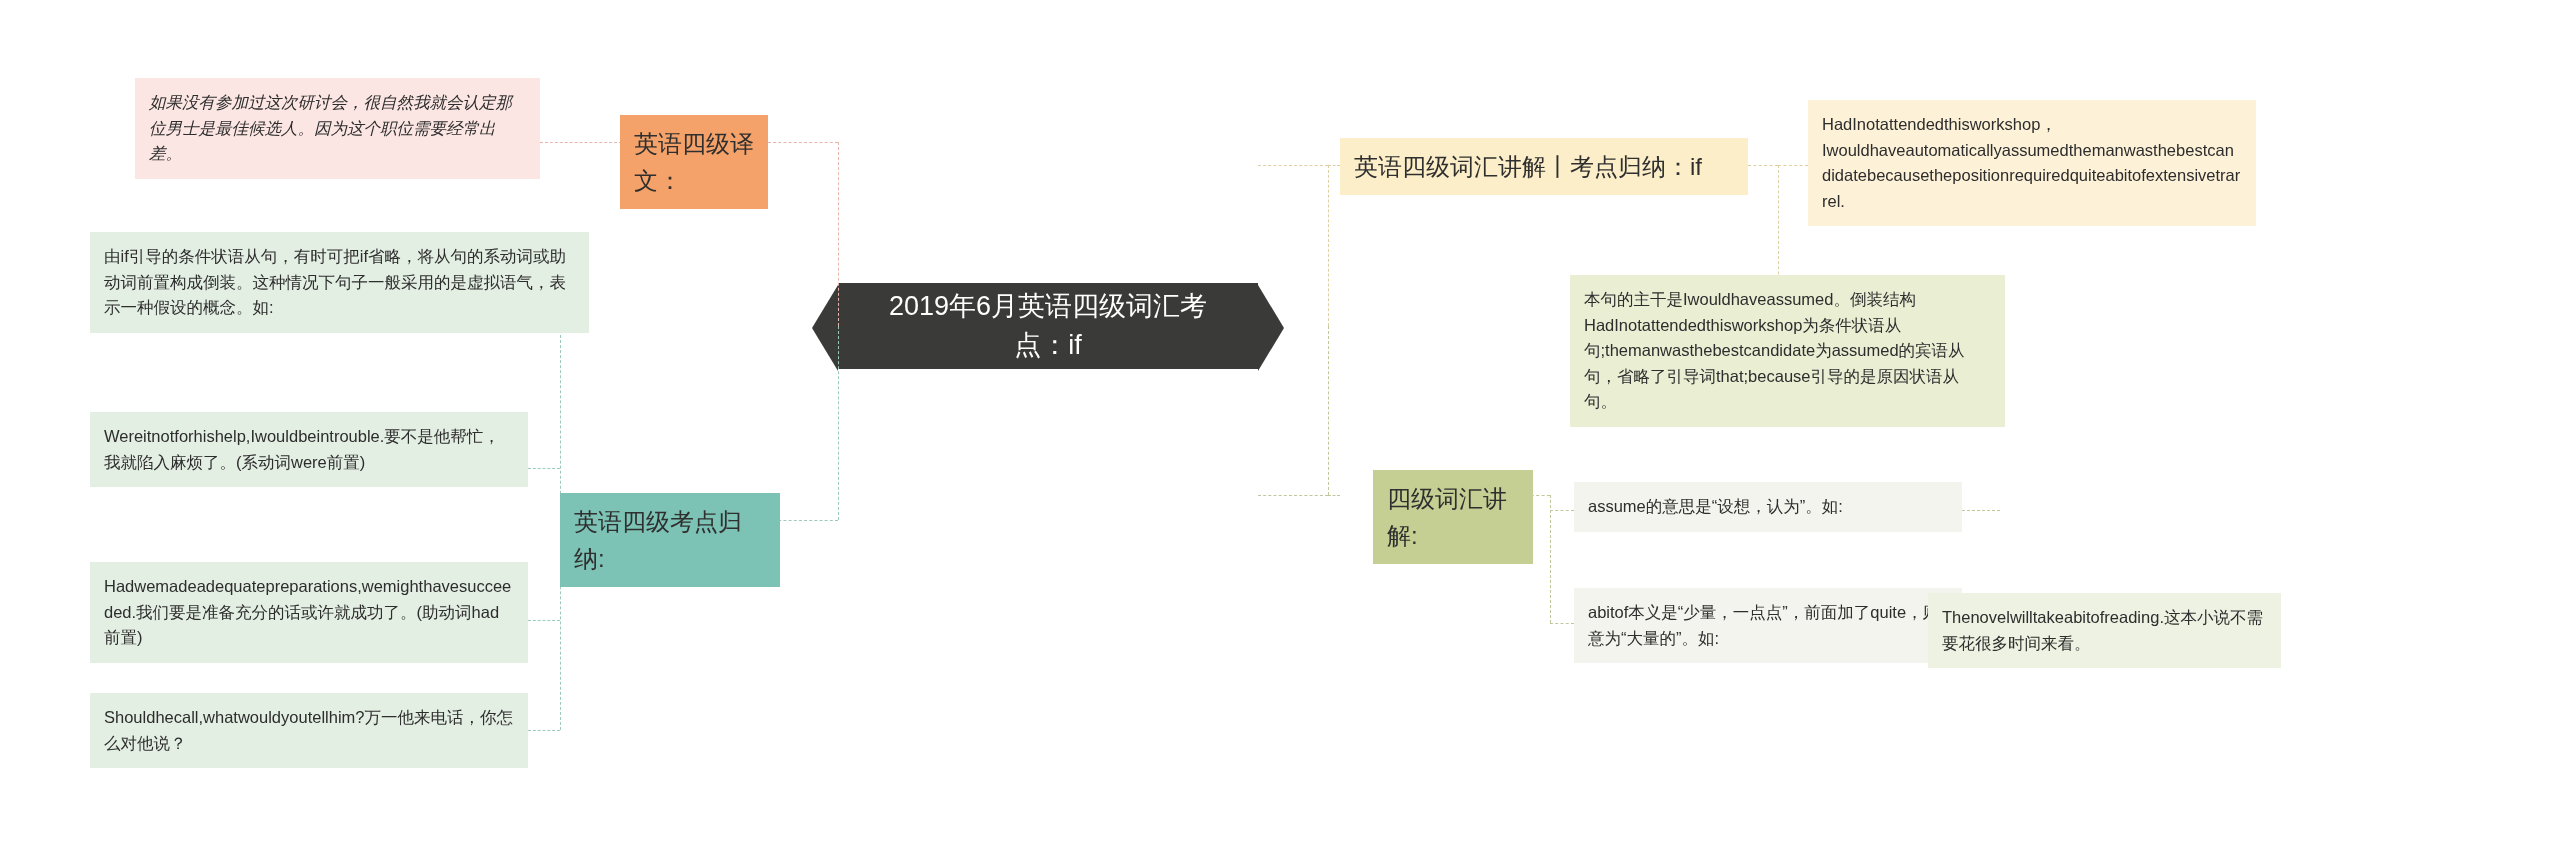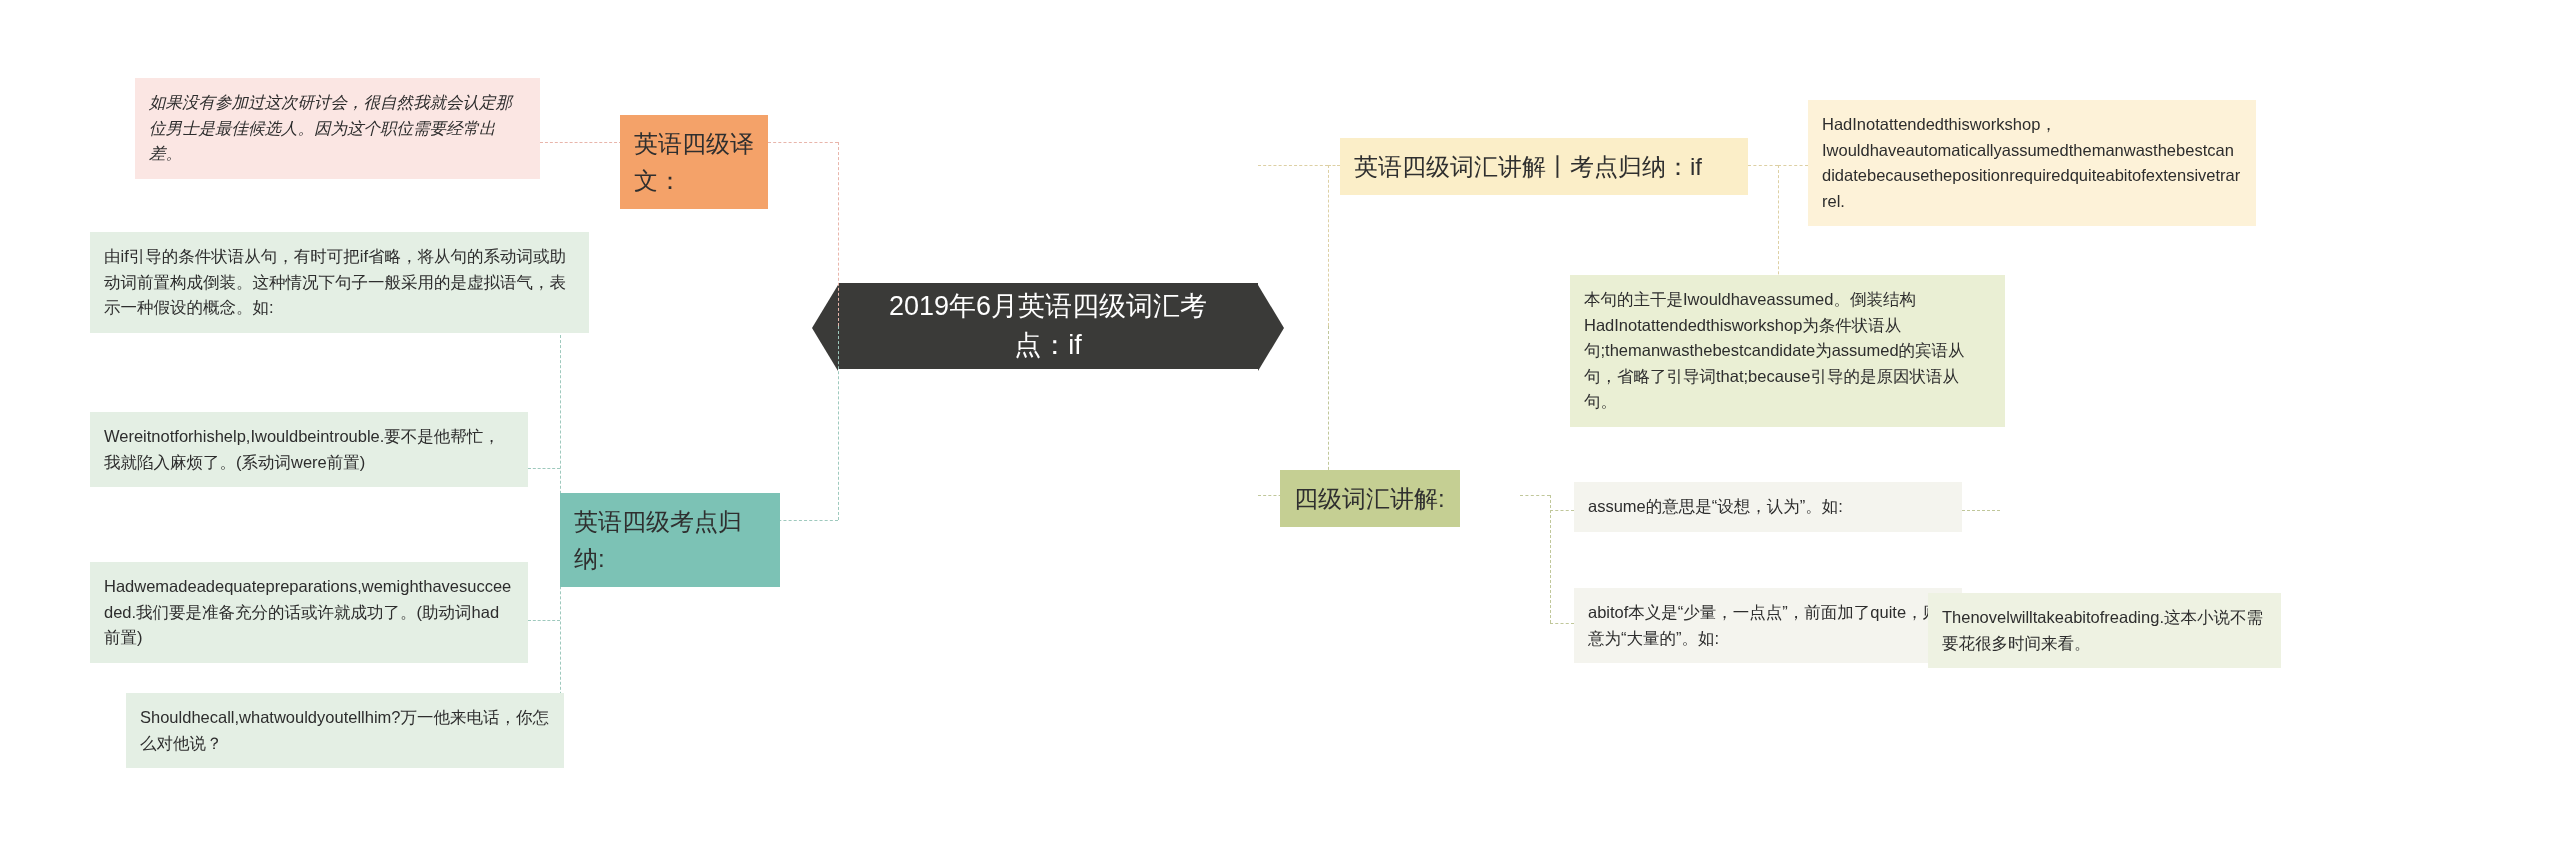--- a/index.html
+++ b/index.html
@@ -156,29 +156,29 @@
   <div class="node leaf leaf-pink" style="left:135px; top:78px; width:405px;font-style:italic;">如果没有参加过这次研讨会，很自然我就会认定那位男士是最佳候选人。因为这个职位需要经常出差。</div>
 
   <div class="node branch-label lbl-teal" style="left:560px; top:493px; width:220px;">英语四级考点归纳:</div>
 
   <div class="node leaf leaf-mint" style="left:90px; top:232px; width:499px;">由if引导的条件状语从句，有时可把if省略，将从句的系动词或助动词前置构成倒装。这种情况下句子一般采用的是虚拟语气，表示一种假设的概念。如:</div>
 
   <div class="node leaf leaf-mint" style="left:90px; top:412px; width:438px;">Wereitnotforhishelp,Iwouldbeintrouble.要不是他帮忙，我就陷入麻烦了。(系动词were前置)</div>
 
   <div class="node leaf leaf-mint" style="left:90px; top:562px; width:438px;">Hadwemadeadequatepreparations,wemighthavesucceeded.我们要是准备充分的话或许就成功了。(助动词had前置)</div>
 
-  <div class="node leaf leaf-mint" style="left:90px; top:693px; width:438px;margin-left:36px;">Shouldhecall,whatwouldyoutellhim?万一他来电话，你怎么对他说？</div>
+  <div class="node leaf leaf-mint" style="left:90px; top:693px; width:438px;">Shouldhecall,whatwouldyoutellhim?万一他来电话，你怎么对他说？</div>
 
   <div class="node branch-label lbl-cream" style="left:1340px; top:138px; width:408px;">英语四级词汇讲解丨考点归纳：if</div>
 
   <div class="node leaf leaf-cream" style="left:1808px; top:100px; width:448px;">HadInotattendedthisworkshop，Iwouldhaveautomaticallyassumedthemanwasthebestcandidatebecausethepositionrequiredquiteabitofextensivetrarrel.</div>
 
   <div class="node leaf leaf-lgreen" style="left:1570px; top:275px; width:435px;">本句的主干是Iwouldhaveassumed。倒装结构HadInotattendedthisworkshop为条件状语从句;themanwasthebestcandidate为assumed的宾语从句，省略了引导词that;because引导的是原因状语从句。</div>
 
-  <div class="node branch-label lbl-olive" style="left:1280px; top:470px; width:180px;">四级词汇讲解:</div>
+  <div class="node branch-label lbl-olive" style="left:1373px; top:470px; width:160px;">四级词汇讲解:</div>
 
   <div class="node leaf leaf-white" style="left:1574px; top:482px; width:388px;">assume的意思是“设想，认为”。如:</div>
 
 
   <div class="node leaf leaf-white" style="left:1574px; top:588px; width:388px;">abitof本义是“少量，一点点”，前面加了quite，则意为“大量的”。如:</div>
 
   <div class="node leaf leaf-pale" style="left:1928px; top:593px; width:353px;">Thenovelwilltakeabitofreading.这本小说不需要花很多时间来看。</div>
 
 </div>
 

